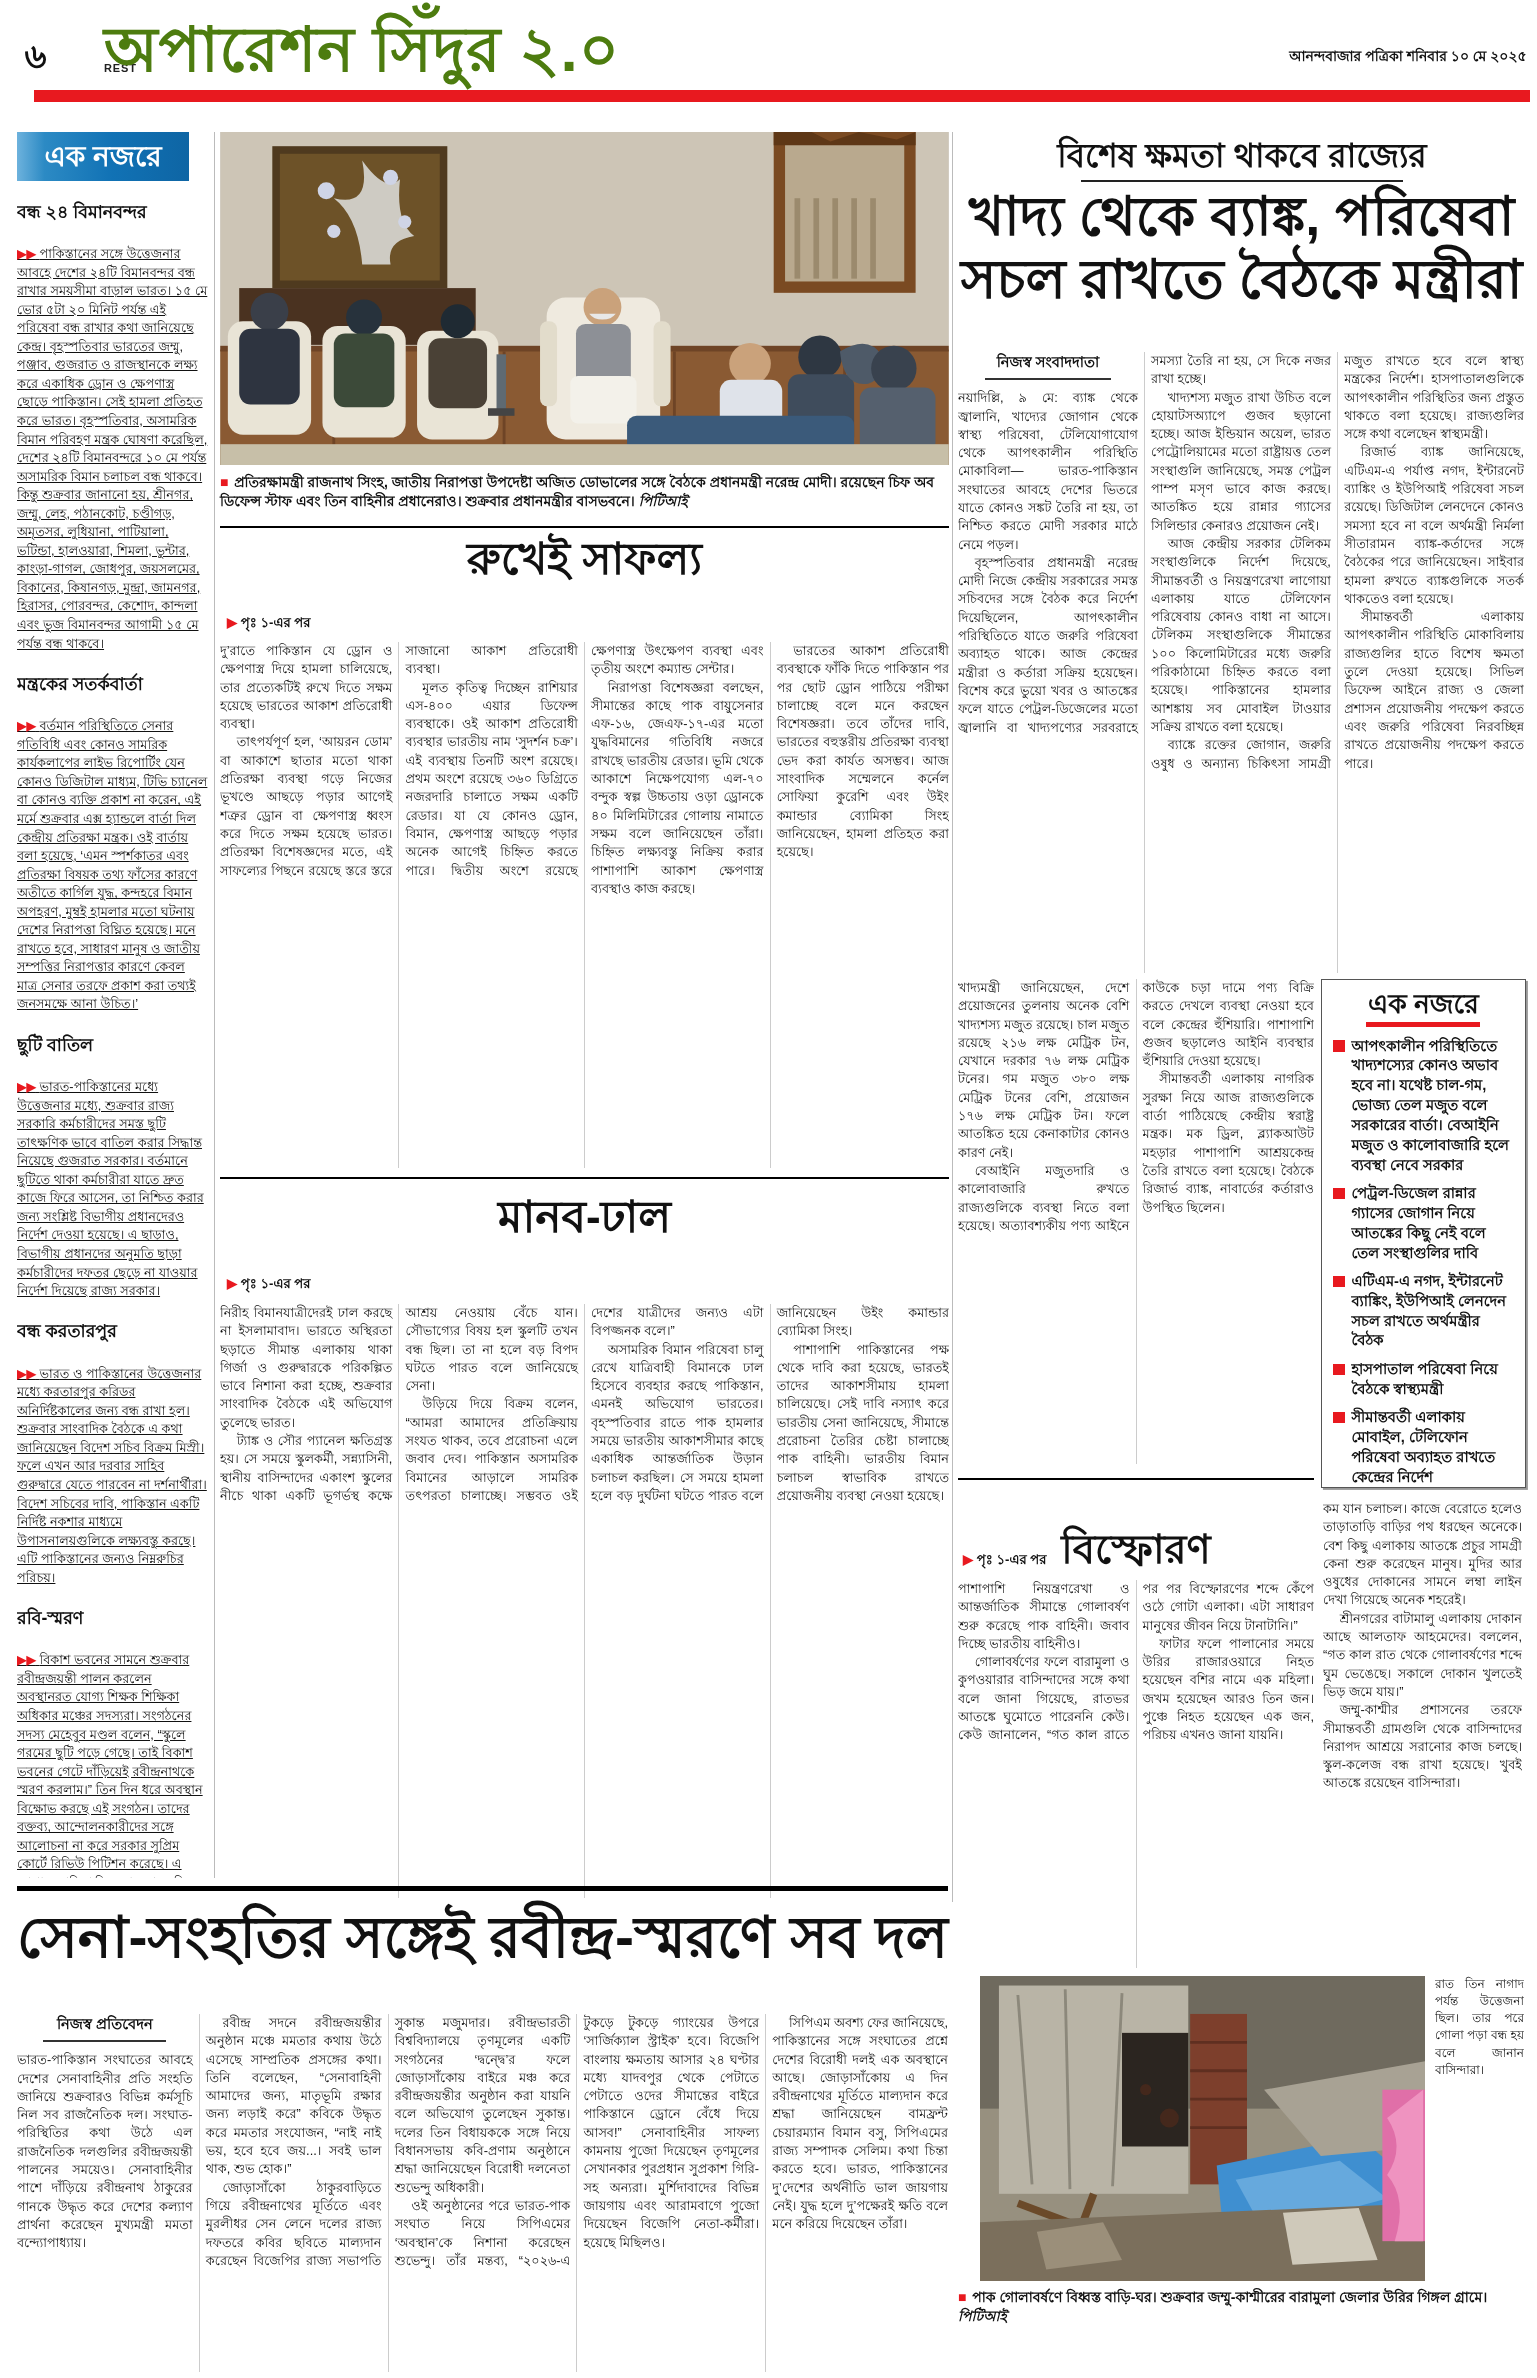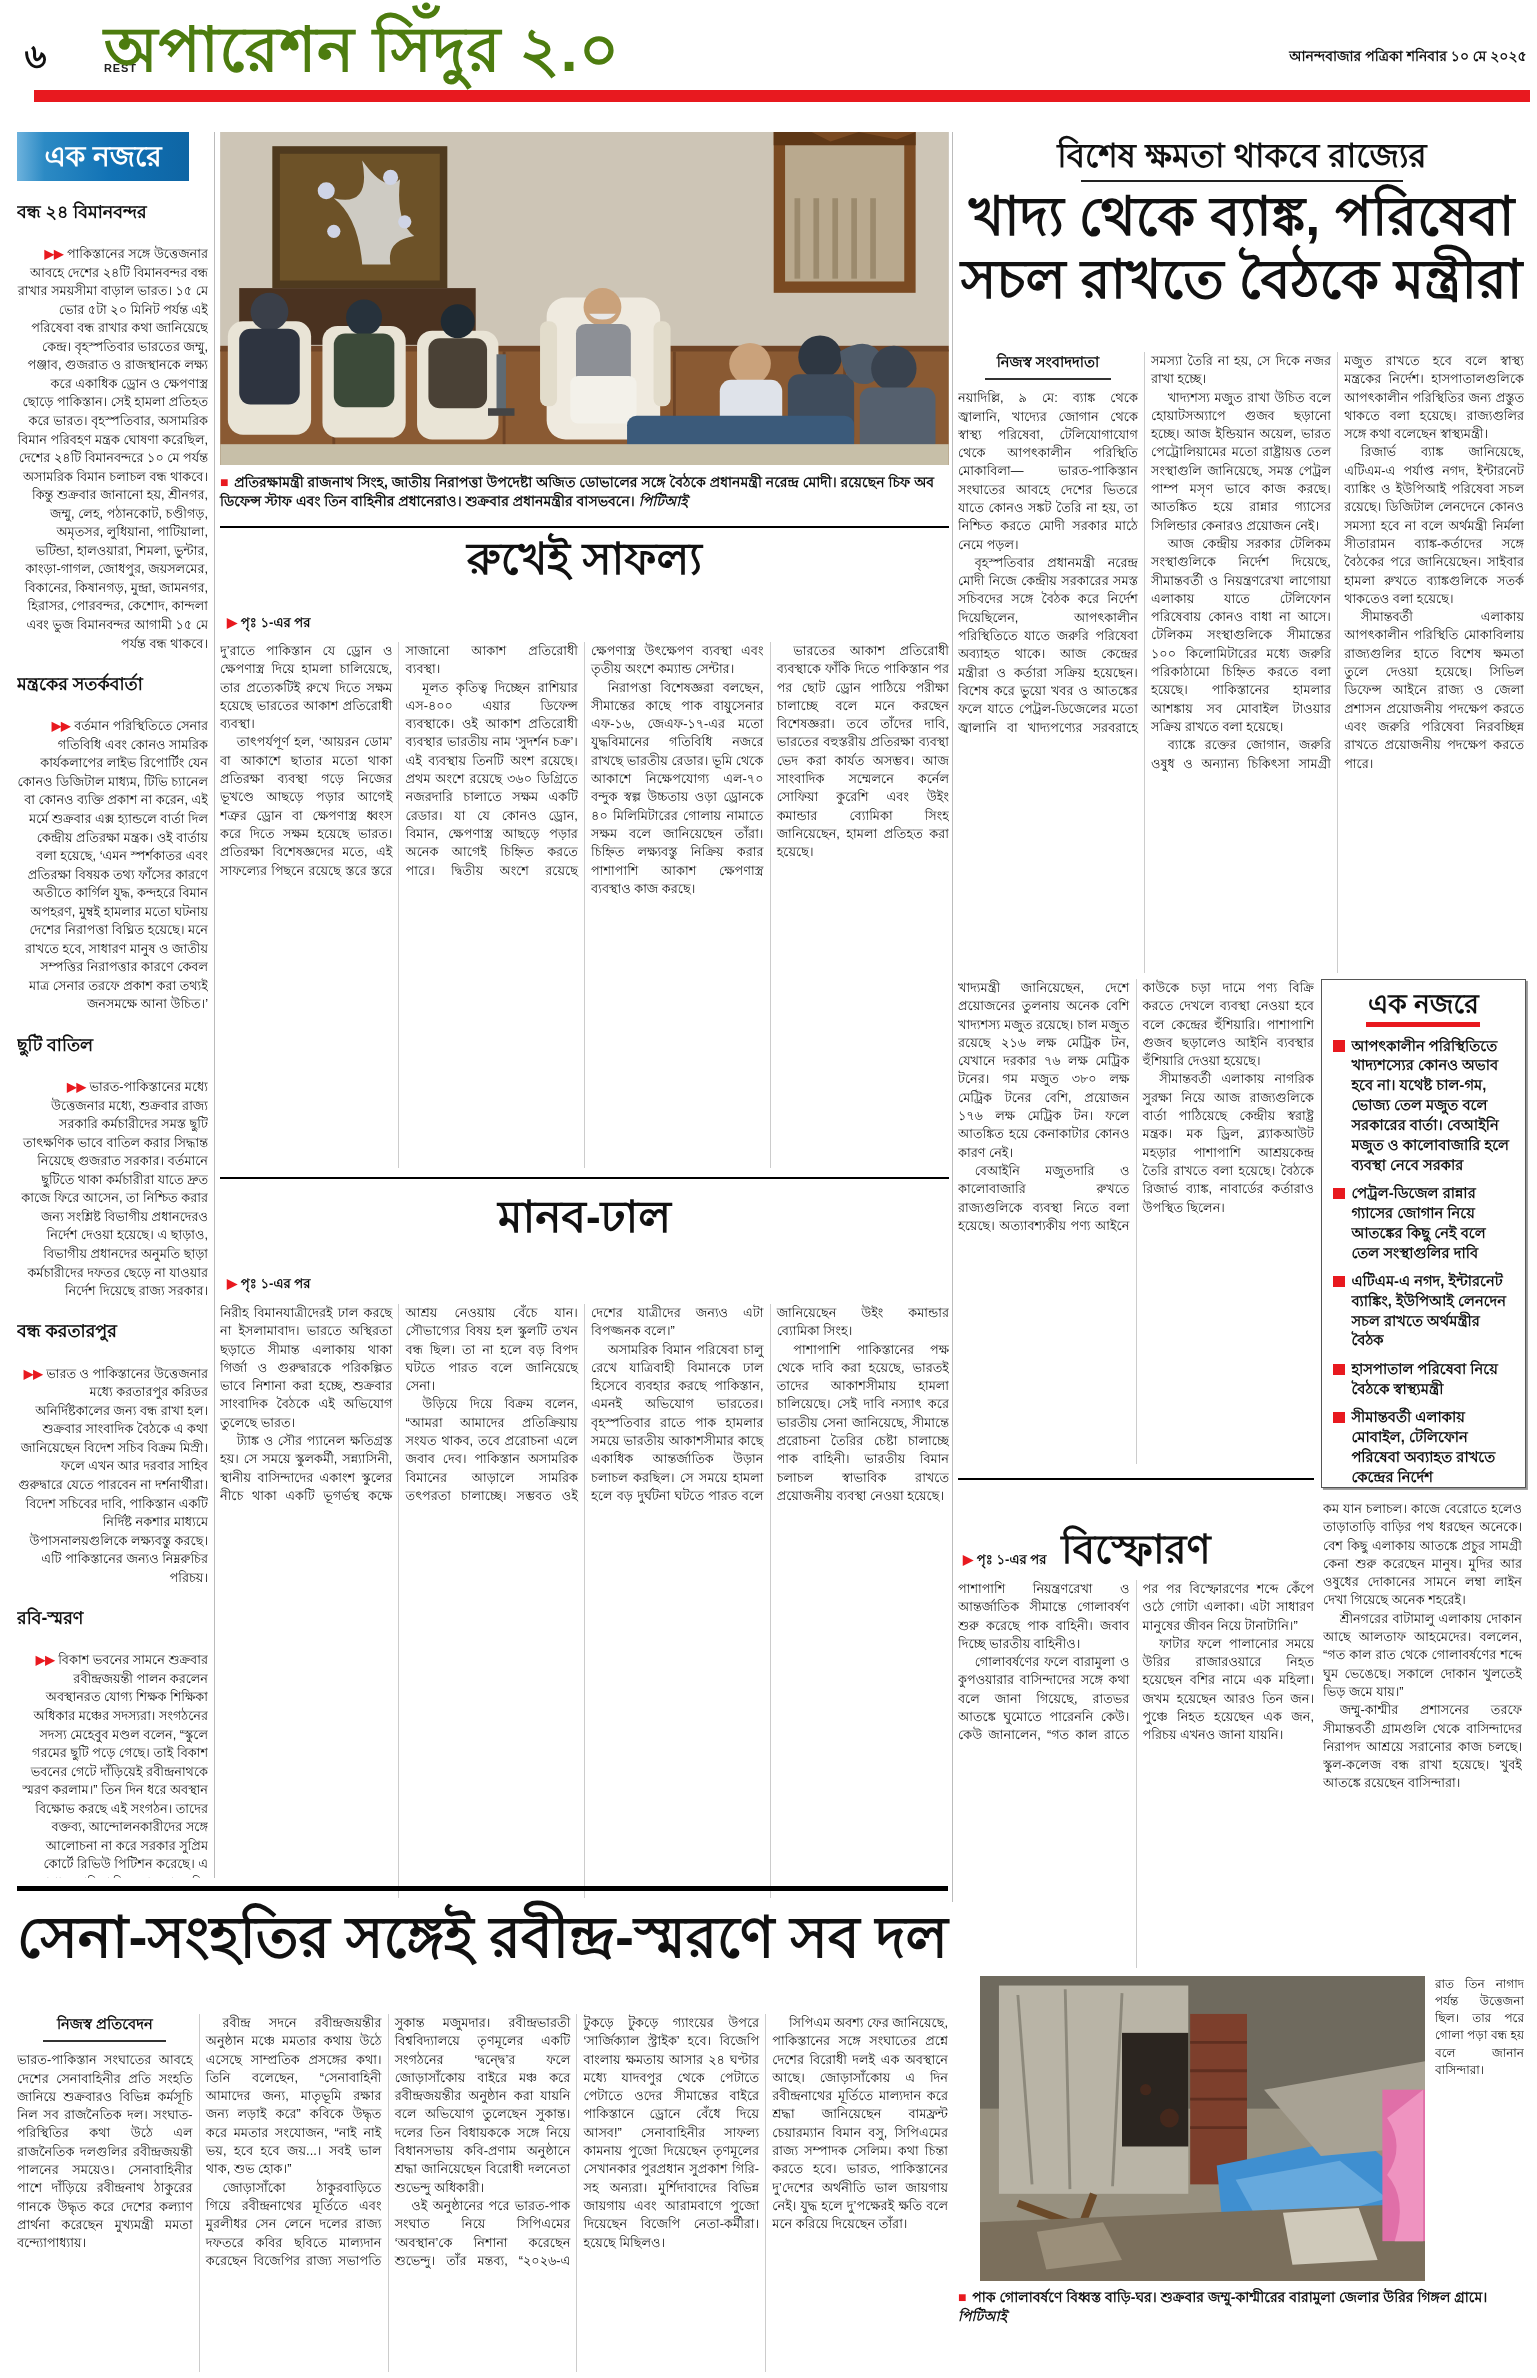--- a/index.html
+++ b/index.html
@@ -10,21 +10,21 @@
   .pgnum{font-size:34px;font-weight:bold;font-family:"DejaVu Serif", serif;}
   .masthead{font-size:62px;font-weight:bold;color:#4d7c0f;letter-spacing:0.9px;white-space:nowrap;}
   .smalllabel{font-size:11px;font-weight:bold;color:#222;letter-spacing:0.9px;padding-left:19px;}
   .dateline{font-size:14px;font-weight:bold;color:#111;}
   .redbar{background:#e8191f;}
   .blackrule{background:#000;}
   .grayrule{background:#bbb;}
   
   .railtitle{background:linear-gradient(90deg,#6db2dd 0%,#2c8ac4 16%,#1172b5 55%,#0e65a4 100%);
              color:#fff;font-size:28px;font-weight:bold;text-align:center;line-height:49px;}
-  .rail{font-size:12.8px;line-height:1.45;text-align:right;}
+  .rail{font-size:12.8px;line-height:1.45;text-align:left;text-decoration:underline;}
   .rail .arrows{color:#e8191f;font-size:12.3px;font-weight:bold;flex:0 0 auto;line-height:1.5;}
   
   .kicker{font-size:33px;font-weight:bold;text-align:center;line-height:1.1;}
   .kicker-rule{height:1.9px;background:#222;}
   .headline-xl{font-size:54px;font-weight:bold;text-align:center;line-height:1.17;letter-spacing:0px;}
   .headline-l{font-size:44px;font-weight:bold;text-align:center;line-height:1.05;}
   .headline-m{font-size:40px;font-weight:bold;text-align:center;line-height:1.05;margin-top:33px;}
   .byline{font-weight:bold;font-size:14.7px;text-align:center;margin:0 auto 9.5px auto;
           border-bottom:2.8px double #333;display:block;width:70%;padding-bottom:4.7px;}
   .cont{font-size:13.2px;font-weight:bold;margin:0 0 7.6px 0;}

